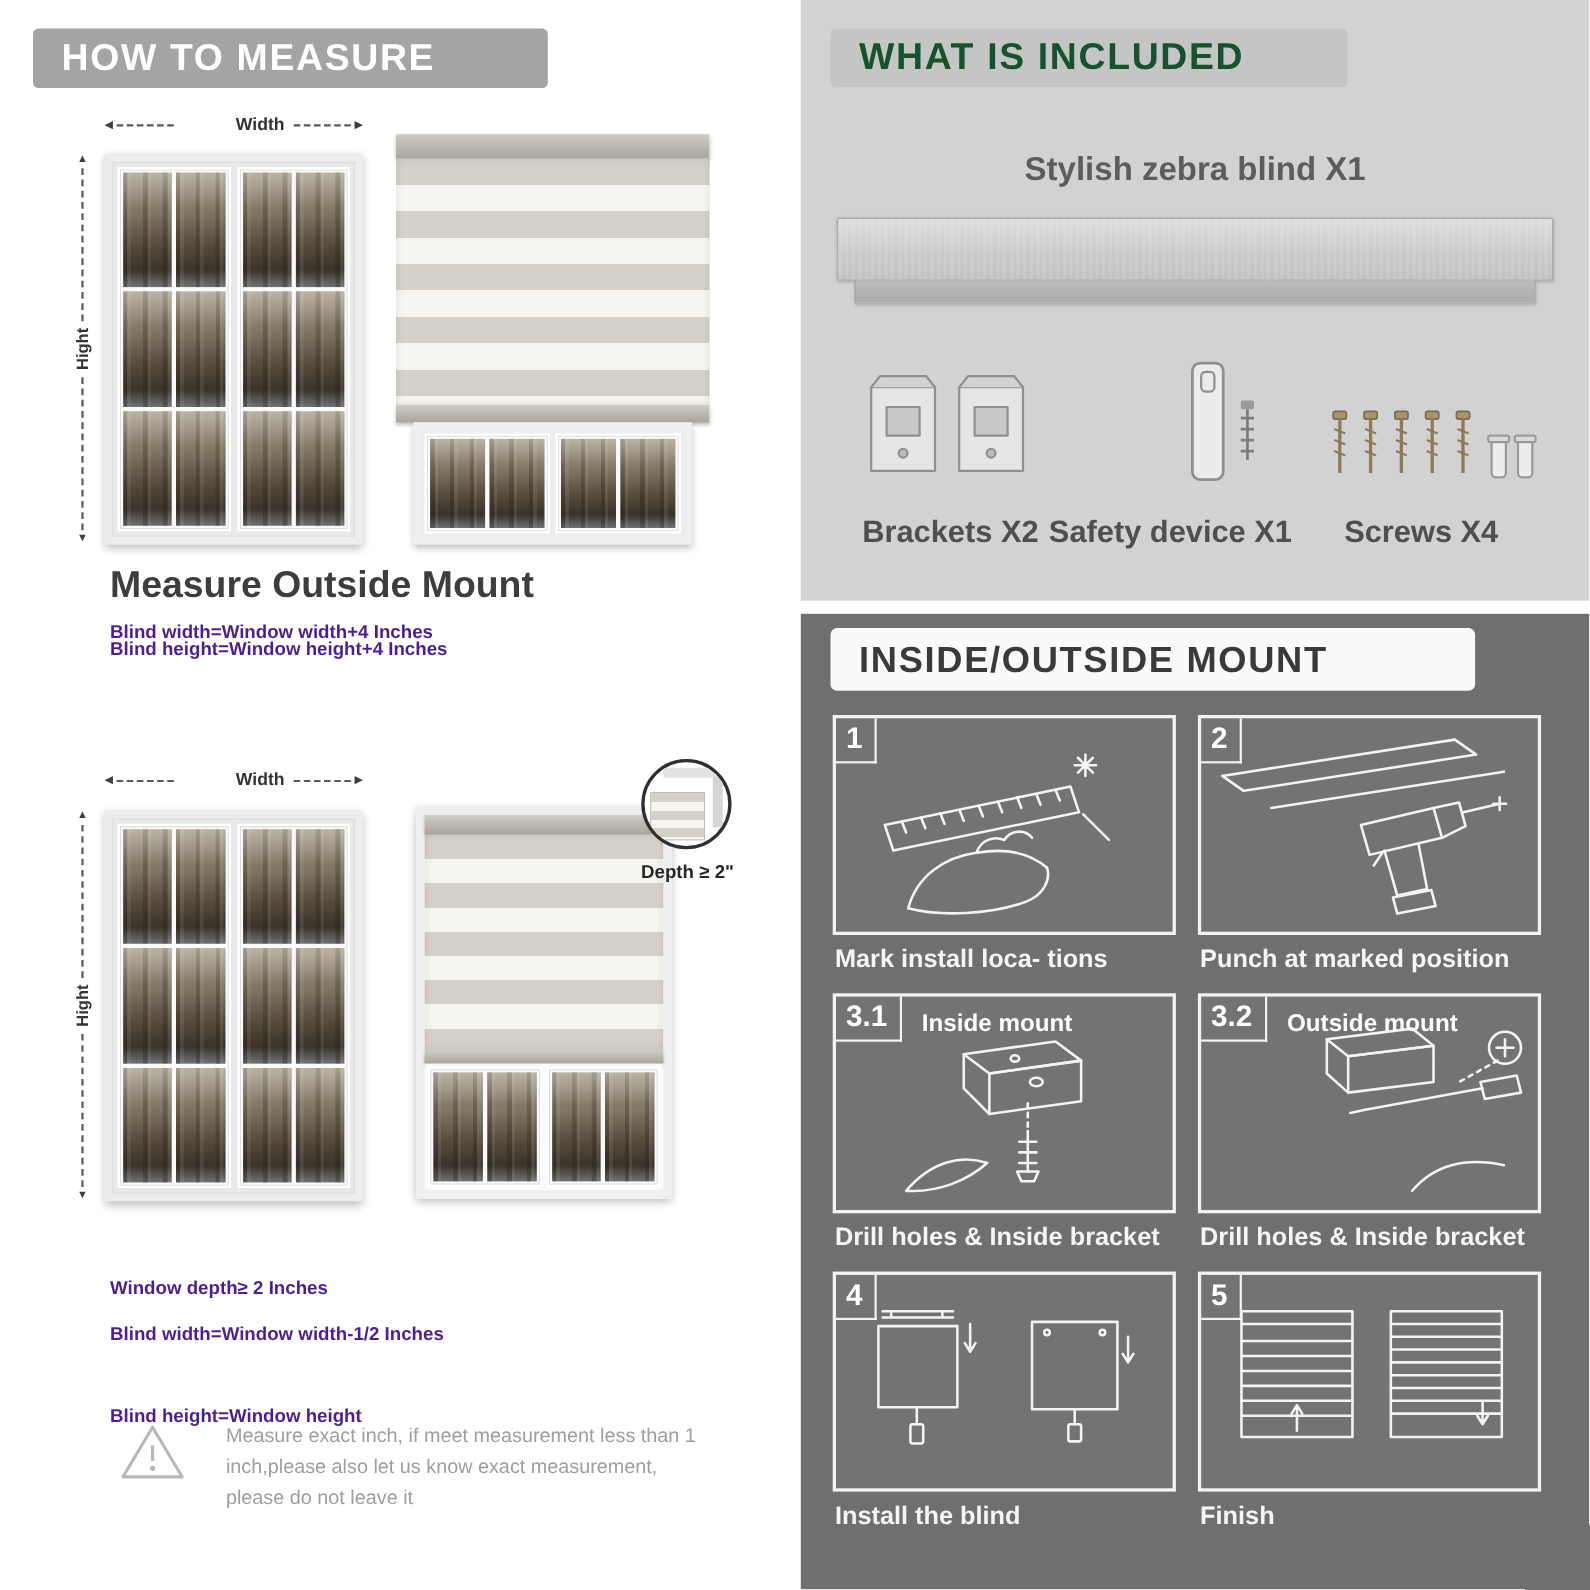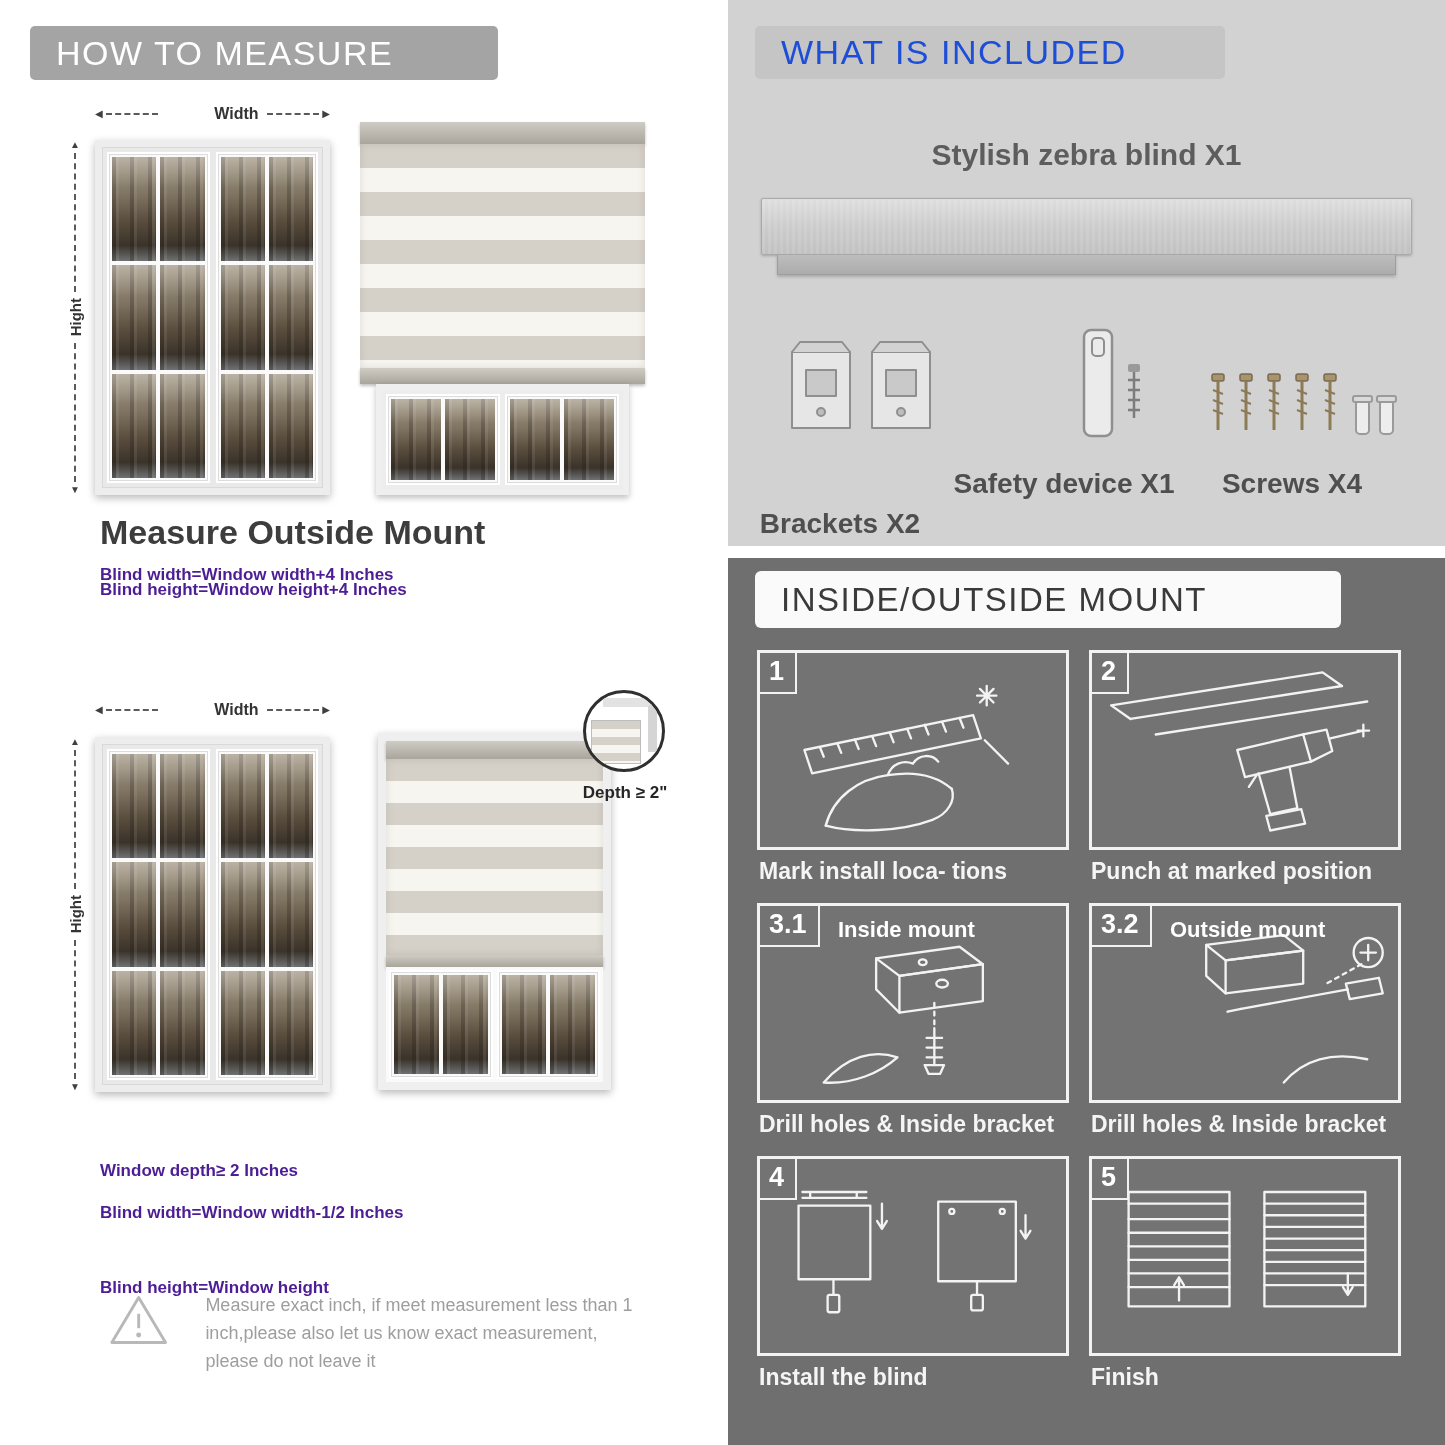--- a/index.html
+++ b/index.html
@@ -1,19 +1,19 @@
 <!DOCTYPE html>
 <html><head>
 <meta charset="utf-8">
 <style>
   *{box-sizing:border-box;margin:0;padding:0;}
   body{background:#fff;font-family:"Liberation Sans",sans-serif;}
   .canvas{position:relative;width:1445px;height:1445px;background:#fff;overflow:hidden;}
   .abs{position:absolute;}
-  .band{display:flex;align-items:center;padding-left:26px;font-weight:normal;letter-spacing:1.5px;}
+  .band{display:flex;align-items:center;padding-left:26px;font-weight:bold;letter-spacing:1.5px;}
 
   
   #howBand{left:30px;top:26px;width:468px;height:54px;background:#a4a4a4;border-radius:5px;color:#ffffff;font-size:34px;}
 
   
   .h-measure{display:flex;align-items:center;height:20px;}
   .h-measure .tip{font-size:10px;color:#3f3f3f;line-height:1;}
   .h-measure .hline{flex:1;border-top:2px dashed #5a5a5a;height:0;margin:0 3px;}
   .h-measure .hlabel{font-size:16px;font-weight:bold;color:#333;padding:0 5px;white-space:nowrap;margin-left:48px;}
   .v-measure{display:flex;flex-direction:column;align-items:center;width:22px;}
@@ -51,28 +51,28 @@
   #depthLabel{left:566px;top:783px;width:118px;text-align:center;font-size:17px;font-weight:bold;color:#262626;}
 
   .sec-title{font-size:34px;font-weight:bold;color:#3d3d3d;}
   .formula{font-size:17px;font-weight:bold;color:#4c1d95;}
 
   #warn{left:108px;top:1292px;width:525px;display:flex;gap:36px;align-items:flex-start;}
   #warnText{font-size:18px;color:#9e9e9e;line-height:1.55;width:432px;}
 
   
   #incPanel{left:728px;top:0;width:717px;height:546px;background:#d2d2d2;}
-  #incBand{left:27px;top:26px;width:470px;height:53px;background:#c5c5c5;border-radius:5px;color:#1d4ed8;font-size:34px;}
+  #incBand{left:27px;top:26px;width:470px;height:53px;background:#c5c5c5;border-radius:5px;color:#14532d;font-size:34px;}
   #prodLabel{left:0;top:138px;width:100%;text-align:center;font-size:30px;font-weight:bold;color:#5d5d5d;}
   #headrail{left:33px;top:198px;width:651px;height:57px;border:1px solid #a9a9a9;border-radius:2px;box-shadow:0 1px 3px rgba(0,0,0,.22);background:
     repeating-linear-gradient(90deg,rgba(255,255,255,.10) 0 3px,rgba(0,0,0,0) 3px 6px),
     linear-gradient(180deg,#dedede 0%,#cccccc 50%,#c1c1c1 100%);}
   #headrailLip{left:49px;top:255px;width:619px;height:20px;background:linear-gradient(180deg,#bdbdbd,#acacac);border:1px solid #9e9e9e;border-top:none;box-shadow:0 2px 3px rgba(0,0,0,.2);}
   .inc-label{top:468px;font-size:28px;font-weight:bold;color:#4f4f4f;text-align:center;}
-  #lblBrackets{left:12px;width:200px;margin-top:40px;}
+  #lblBrackets{left:36px;width:200px;}
   #lblSafety{left:211px;width:250px;}
   #lblScrews{left:464px;width:200px;}
 
   
   #mountPanel{left:728px;top:558px;width:717px;height:887px;background:#6f6f6f;}
   #mountBand{left:27px;top:13px;width:586px;height:57px;background:#fafafa;border-radius:6px;color:#3a3a3a;font-size:33px;}
   .step-box{position:absolute;width:312px;height:200px;border:3px solid #f2f2f2;background:rgba(255,255,255,.03);}
   .step-num{position:absolute;top:0;left:0;padding:5px 11px 7px 9px;border-right:2px solid #f2f2f2;border-bottom:2px solid #f2f2f2;font-size:27px;font-weight:bold;color:#fff;line-height:1;}
   .step-label{position:absolute;top:11px;left:78px;font-size:22px;font-weight:bold;color:#fff;}
   .step-caption{position:absolute;font-size:23px;font-weight:bold;color:#f5f5f5;white-space:nowrap;}

